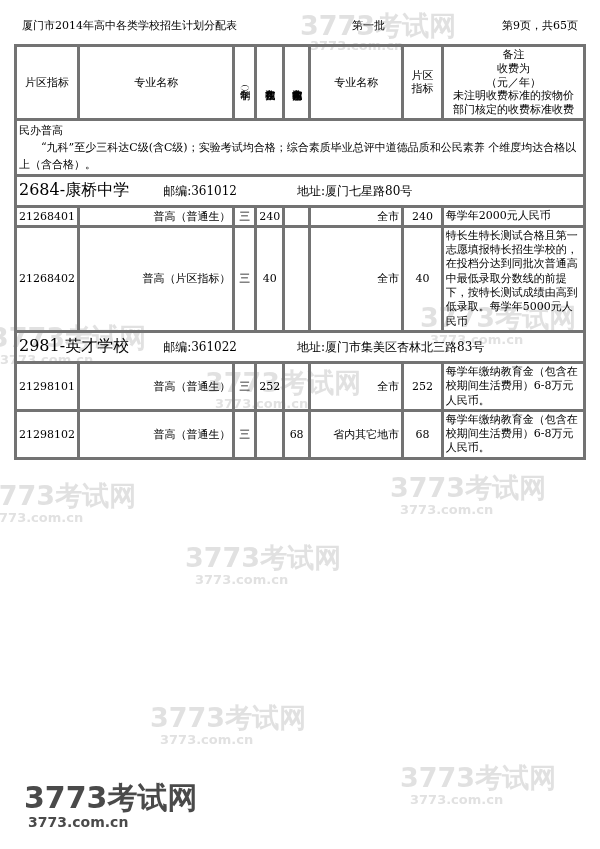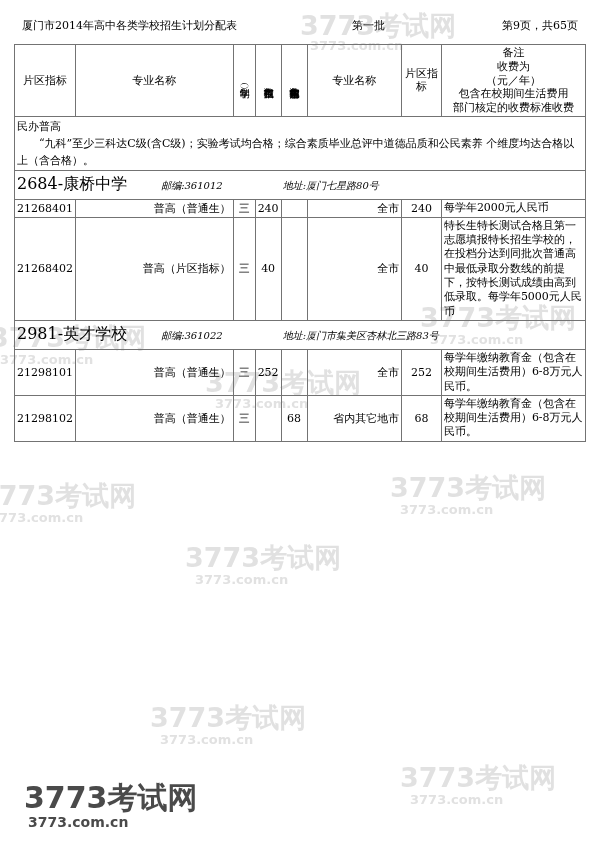--- a/index.html
+++ b/index.html
@@ -70,21 +70,21 @@
   table.main {
     position: absolute;
     top: 44px;
     left: 14px;
     width: 572px;
     border-collapse: collapse;
     z-index: 10;
     background: transparent;
   }
   table.main td, table.main th {
-    border: 1px solid #737373;
+    border: 3px solid #737373;
     font-weight: normal;
     font-size: 11px;
     vertical-align: middle;
     padding: 1px 2px;
     background: transparent;
   }
   .vert {
     writing-mode: vertical-rl;
     text-orientation: upright;
     letter-spacing: 0px;
@@ -110,22 +110,21 @@
   }
   .school-row td {
     padding: 3px 4px;
     height: 26px;
   }
   .school-name {
     font-size: 16px;
     letter-spacing: 0px;
   }
   .school-meta {
-    font-size: 10px;
-    font-style: italic;
+    font-size: 12px;
   }
   .school-line {
     display: flex;
     align-items: baseline;
   }
   .school-line .nm { margin-right: 34px; }
   .school-line .postcode { margin-right: 60px; }
   .data-cell { font-size: 11px; }
   .c-center { text-align: center; }
   .c-left { text-align: right; }
@@ -213,21 +212,21 @@
           <div class="vert">在省内其它地市招生数</div>
         </td>
         <td class="colhead">专业名称</td>
         <td class="colhead">
           <div style="line-height:1.25;">片区指标</div>
         </td>
         <td class="colhead remark-head">
           <div>备注</div>
           <div>收费为</div>
           <div>（元／年）</div>
-          <div>包含在校期间生活费用</div>
+          <div>未注明收费标准的按物价</div>
           <div>部门核定的收费标准收费</div>
         </td>
       </tr>
     </thead>
     <tbody>
 
       <tr class="note-row">
         <td colspan="8">
           <div>民办普高</div>
           <div style="text-indent:2em;">“九科”至少三科达C级(含C级)；实验考试均合格；综合素质毕业总评中道德品质和公民素养 个维度均达合格以上（含合格）。</div>

